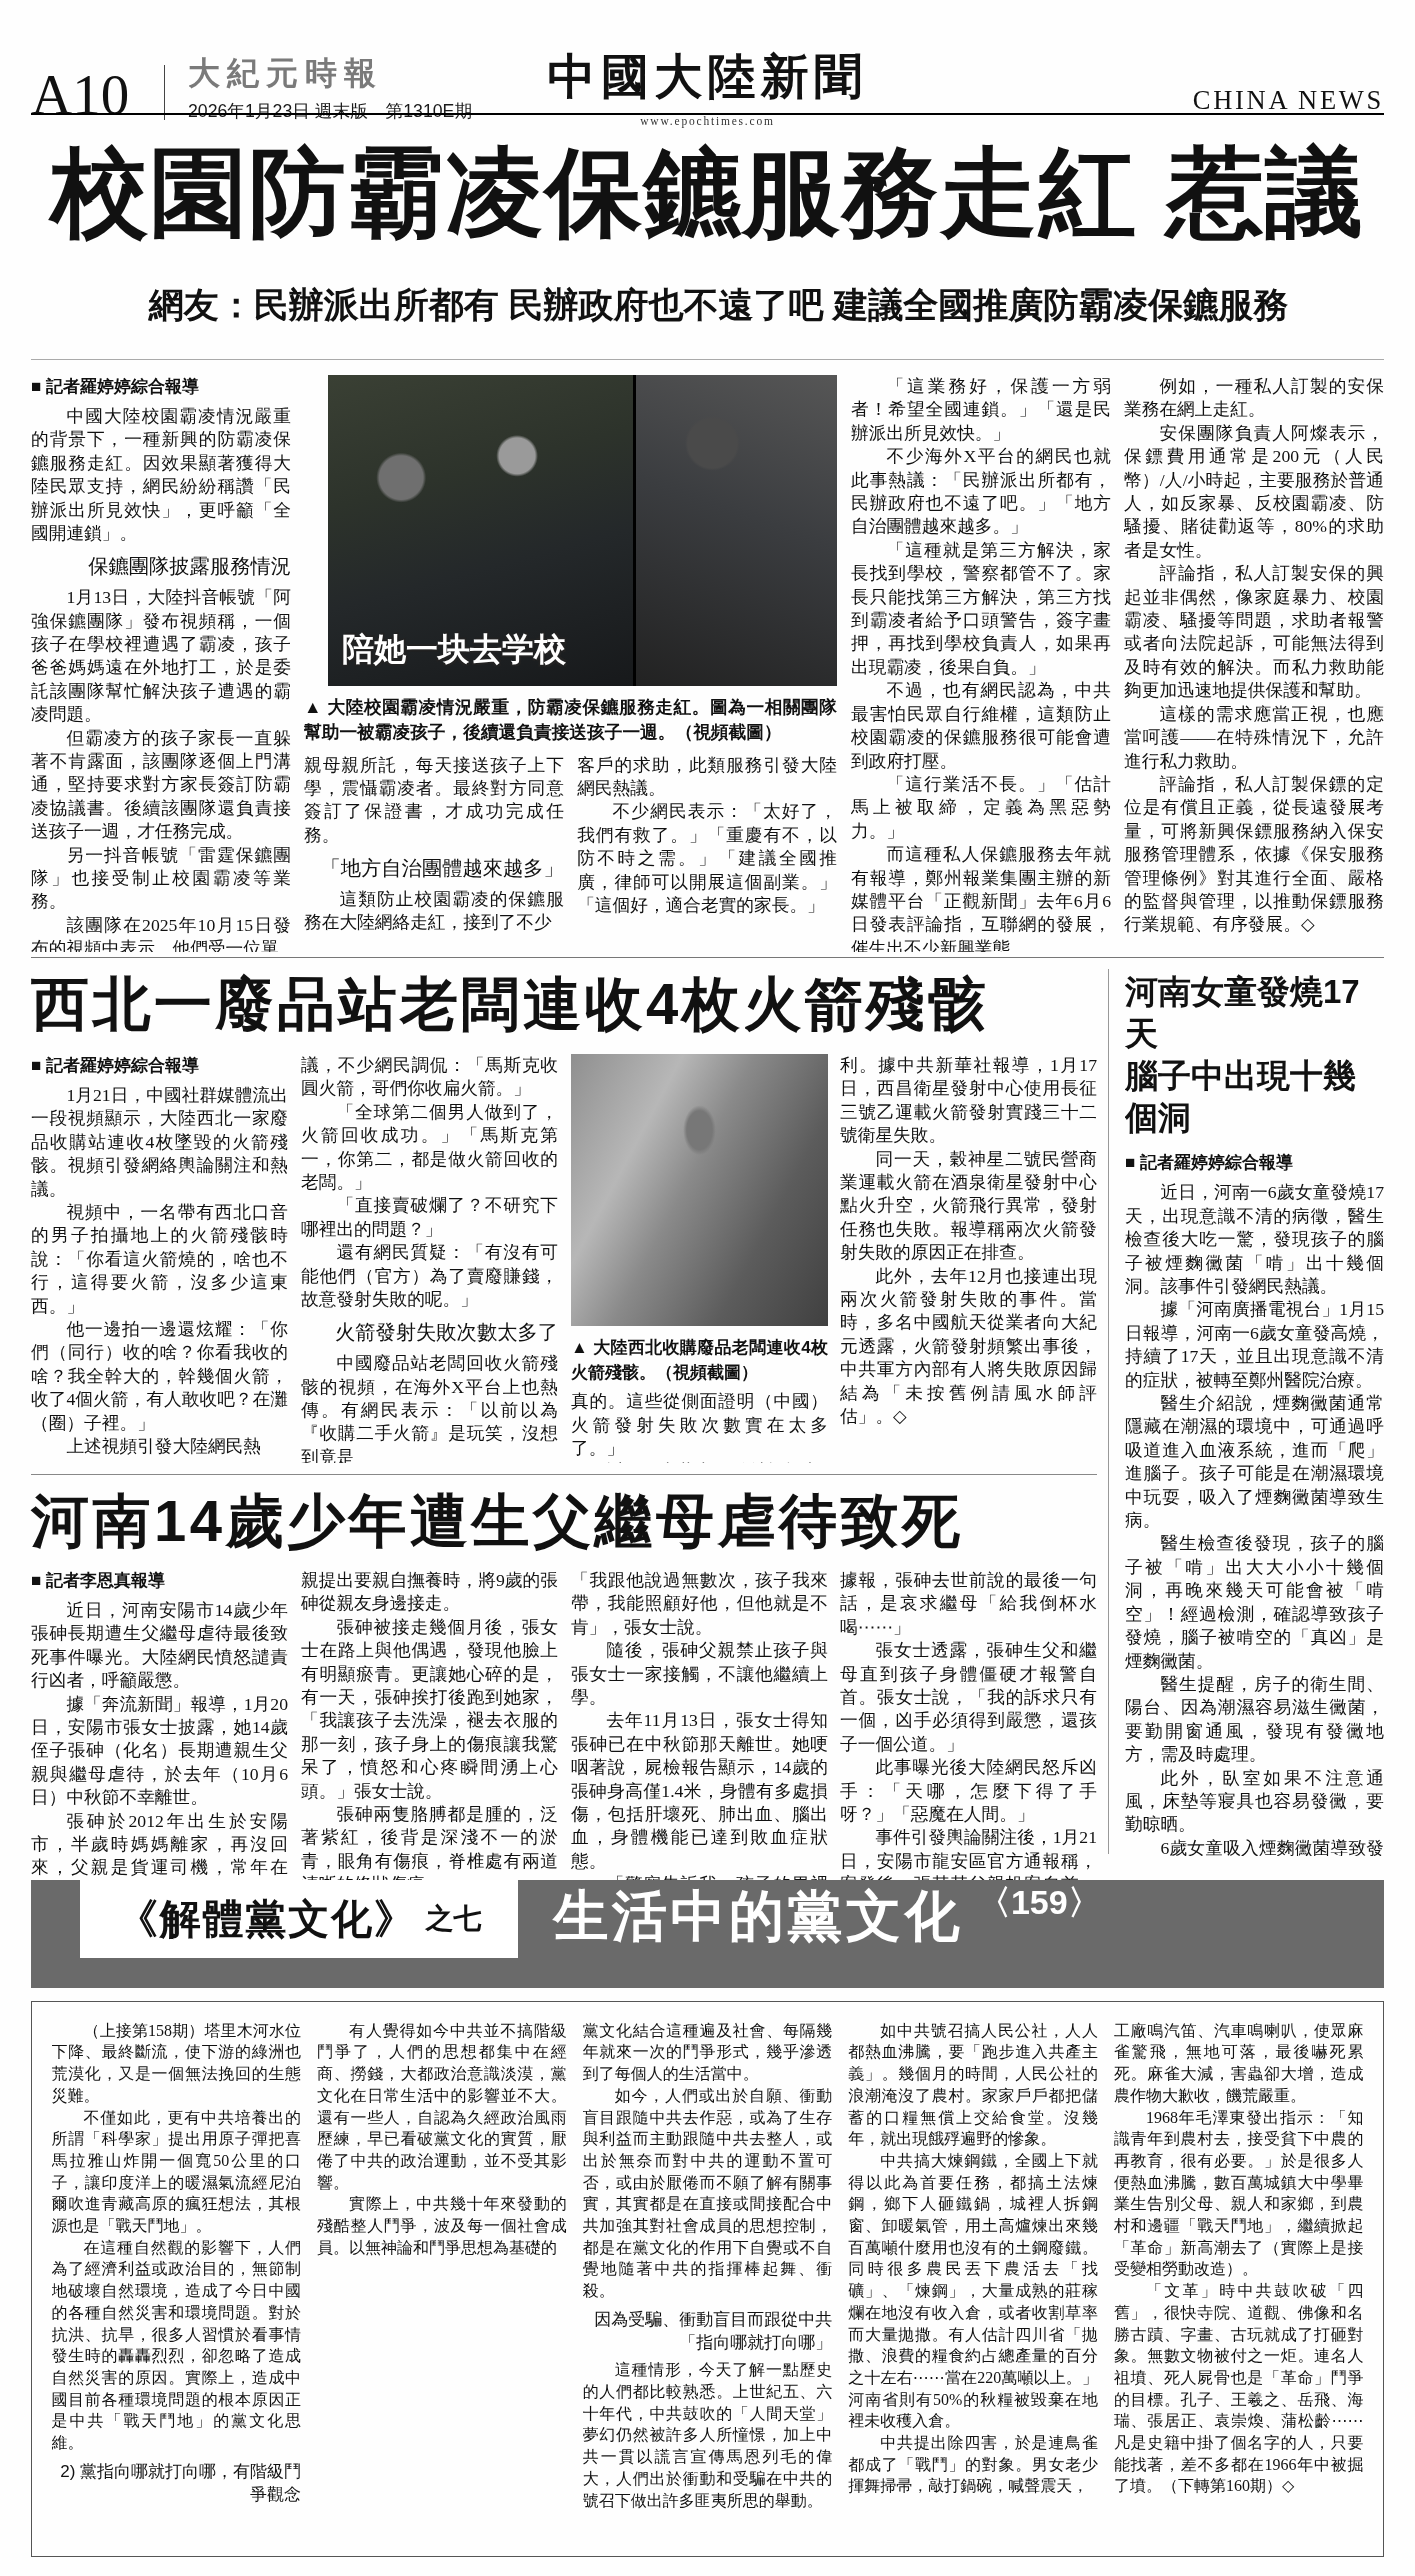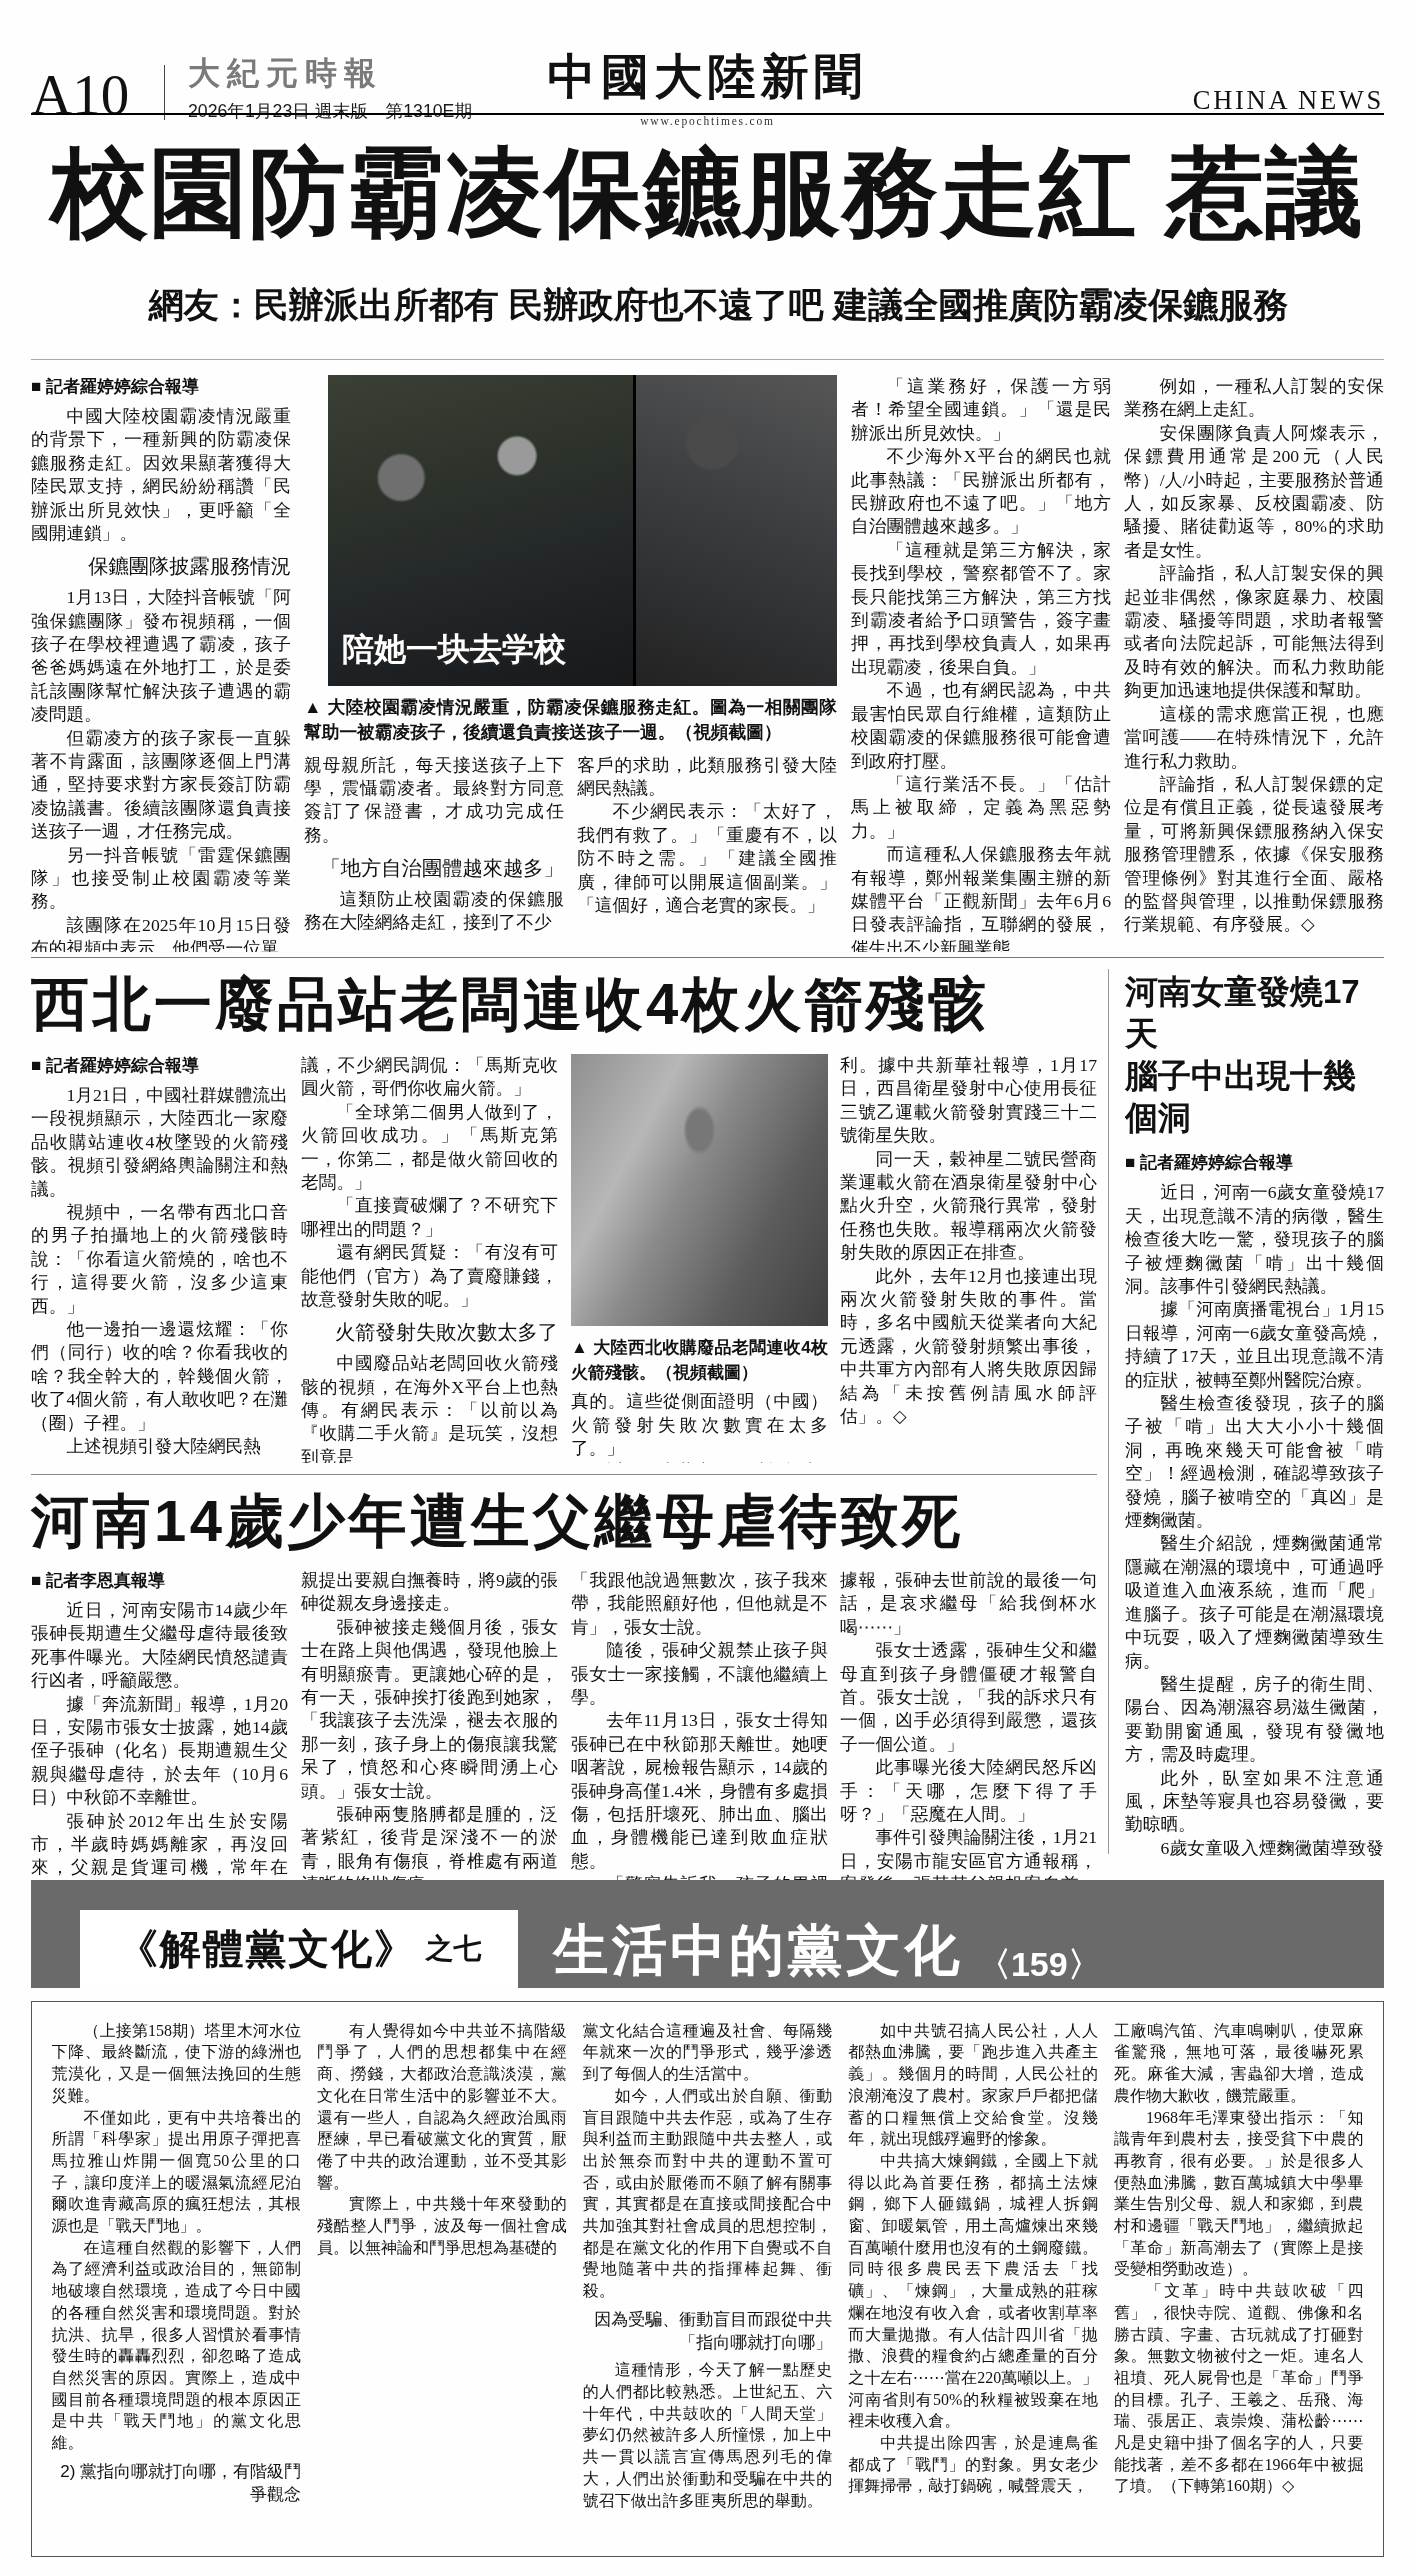--- a/index.html
+++ b/index.html
@@ -72,21 +72,21 @@
   .a4-body { position:absolute; left:31px; top:1569px; width:1066px; height:435px; overflow:hidden; }
 
   
   .a3 { position:absolute; left:1125px; top:971px; width:259px; height:885px; overflow:hidden; }
   .a3-headline { font-size:33px; line-height:42px; font-weight:900; }
   .a3 .byline { margin-top:12.4px; }
   .a3 .para { font-size:17.7px; line-height:23.4px; }
 
   
   .feature-band { position:absolute; left:31px; top:1880px; width:1353px; height:108px; background:#6a6a6a;
-      display:flex; align-items:flex-end; }
+      display:flex; align-items:flex-start; }
   .series-box { background:#fff; margin-left:49px; height:78px; padding:0 37px; display:flex; align-items:center; }
   .series-title { font-size:41px; font-weight:900; letter-spacing:1.8px; white-space:nowrap; }
   .series-sub { font-size:28px; font-weight:800; margin-left:8.8px; }
   .feature-title { color:#fff; font-size:55px; font-weight:900; letter-spacing:3.5px; margin-left:35px; white-space:nowrap;
       font-family:"Liberation Sans",sans-serif; }
   .feature-issue { color:#fff; font-size:34px; font-weight:700; margin-left:14px; font-family:"Liberation Sans",sans-serif; }
 
   .feature-box { position:absolute; left:31px; top:2001px; width:1353px; height:556px; border:0.9px solid #555;
       padding:17.7px 19.5px; display:flex; gap:16px; }
   .fcol { flex:1; overflow:hidden; }
@@ -239,22 +239,22 @@
 
   <div class="a3">
     <div class="a3-headline sans">
       <div>河南女童發燒17天</div>
       <div>腦子中出現十幾個洞</div>
     </div>
     <div class="byline">■ 記者羅婷婷綜合報導</div>
     <div>
         <p class="para">近日，河南一6歲女童發燒17天，出現意識不清的病徵，醫生檢查後大吃一驚，發現孩子的腦子被煙麴黴菌「啃」出十幾個洞。該事件引發網民熱議。</p>
         <p class="para">據「河南廣播電視台」1月15日報導，河南一6歲女童發高燒，持續了17天，並且出現意識不清的症狀，被轉至鄭州醫院治療。</p>
+        <p class="para">醫生介紹說，煙麴黴菌通常隱藏在潮濕的環境中，可通過呼吸道進入血液系統，進而「爬」進腦子。孩子可能是在潮濕環境中玩耍，吸入了煙麴黴菌導致生病。</p>
         <p class="para">醫生檢查後發現，孩子的腦子被「啃」出大大小小十幾個洞，再晚來幾天可能會被「啃空」！經過檢測，確認導致孩子發燒，腦子被啃空的「真凶」是煙麴黴菌。</p>
-        <p class="para">醫生介紹說，煙麴黴菌通常隱藏在潮濕的環境中，可通過呼吸道進入血液系統，進而「爬」進腦子。孩子可能是在潮濕環境中玩耍，吸入了煙麴黴菌導致生病。</p>
         <p class="para">醫生提醒，房子的衛生間、陽台、因為潮濕容易滋生黴菌，要勤開窗通風，發現有發黴地方，需及時處理。</p>
         <p class="para">此外，臥室如果不注意通風，床墊等寢具也容易發黴，要勤晾晒。</p>
         <p class="para">6歲女童吸入煙麴黴菌導致發燒，腦子被啃出洞的事件，引發網民熱議：「十幾個洞，還能修復不？」「孩子發燒17天竟這麼嚴重，太讓人揪心了！提醒家長們別忽視潮溼環境的隱患。」「黴菌最可怕了。」</p>
       </div>
   </div>
 
   <div class="feature-band">
     <div class="series-box">
       <span class="series-title">《解體黨文化》</span>
       <span class="series-sub">之七</span>

